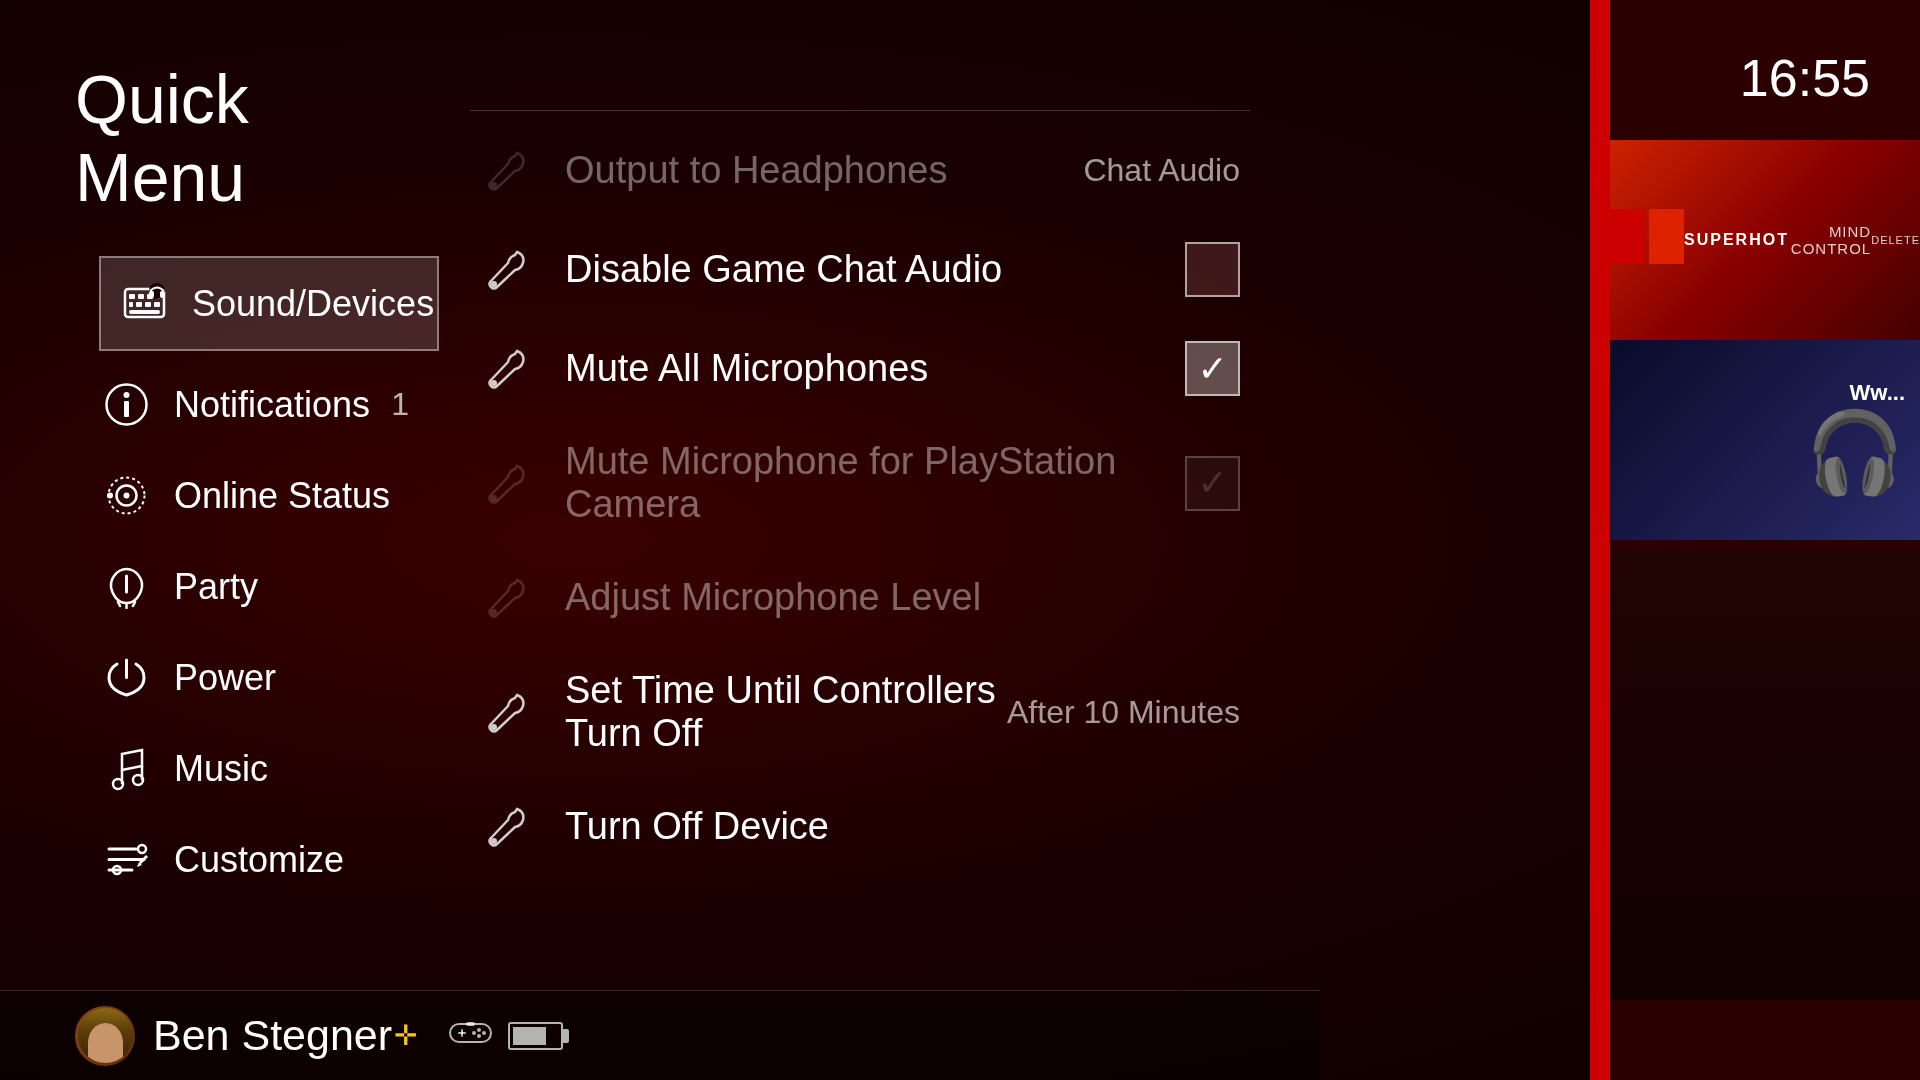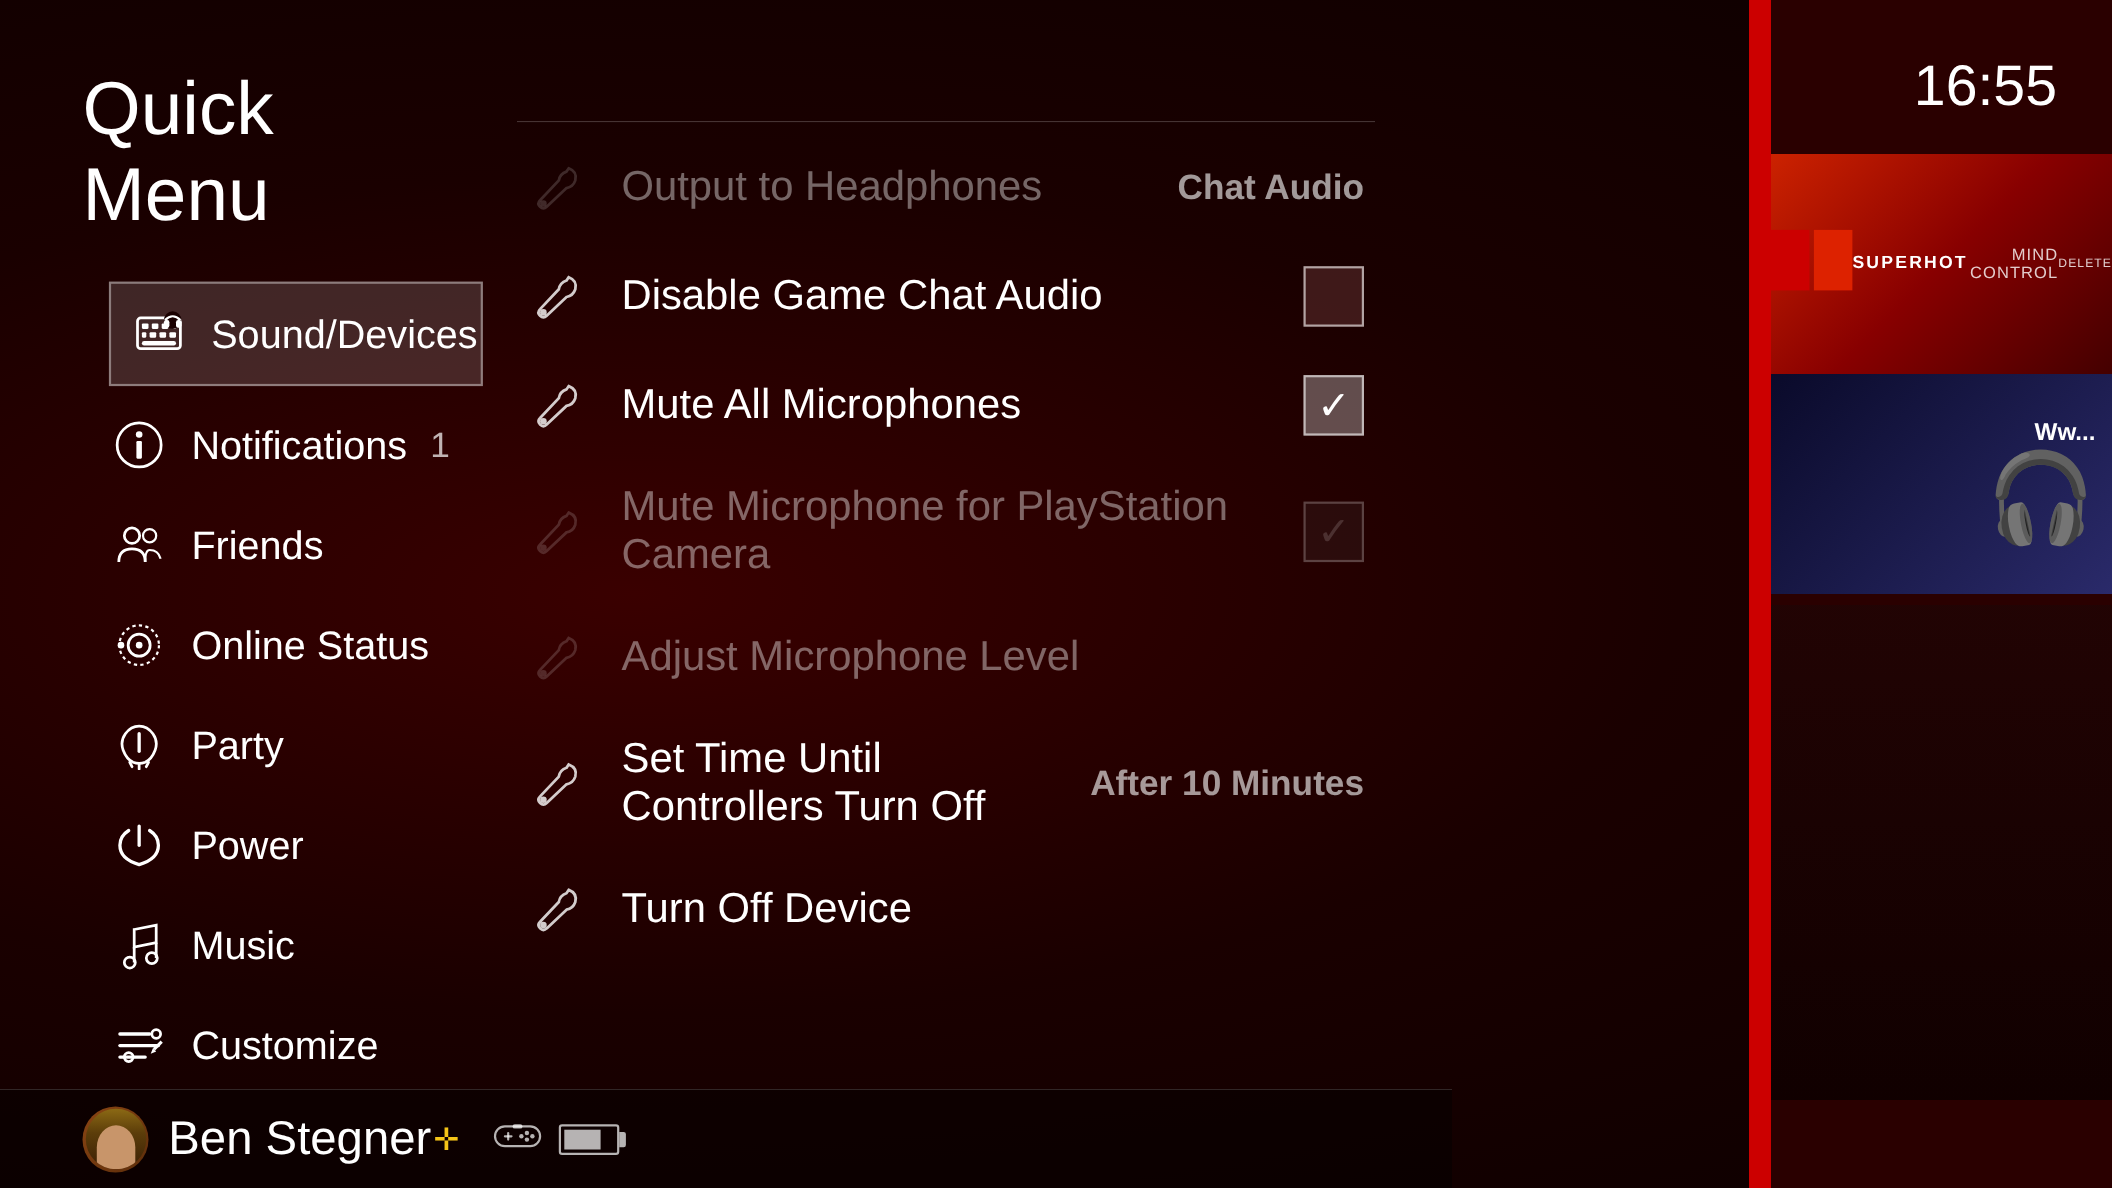--- a/index.html
+++ b/index.html
@@ -215,21 +215,21 @@
       color: rgba(255,255,255,0.4);
     }
 
     .menu-item.dimmed .menu-icon {
       opacity: 0.4;
     }
 
     .menu-item .menu-value {
       color: rgba(255,255,255,0.6);
       font-size: 32px;
-      font-weight: 700;
+      font-weight: 400;
       text-align: right;
     }
 
     .checkbox {
       width: 55px;
       height: 55px;
       border: 2px solid rgba(255,255,255,0.6);
       display: flex;
       align-items: center;
       justify-content: center;
@@ -411,31 +411,20 @@
         <svg viewBox="0 0 45 45" fill="white">
           <circle cx="22.5" cy="22.5" r="20" fill="none" stroke="white" stroke-width="2.5"></circle>
           <circle cx="22.5" cy="13" r="3" fill="white"></circle>
           <rect x="20" y="19" width="5" height="16" rx="1" fill="white"></rect>
         </svg>
       </div>
       <span class="label">Notifications</span>
       <span class="notification-badge">1</span>
     </div>
 
-    <div class="sidebar-item">
-      <div class="icon">
-        <svg viewBox="0 0 45 45" fill="white">
-          <circle cx="16" cy="14" r="7" fill="none" stroke="white" stroke-width="2.5"></circle>
-          <path d="M4 38 Q4 26 16 26 Q28 26 28 38" fill="none" stroke="white" stroke-width="2.5"></path>
-          <circle cx="32" cy="14" r="6" fill="none" stroke="white" stroke-width="2"></circle>
-          <path d="M28 38 Q28 27 32 27 Q40 27 42 35" fill="none" stroke="white" stroke-width="2"></path>
-        </svg>
-      </div>
-      <span class="label">Friends</span>
-    </div>
 
     <div class="sidebar-item">
       <div class="icon">
         <svg viewBox="0 0 45 45" fill="white">
           <circle cx="22.5" cy="22.5" r="10" fill="none" stroke="white" stroke-width="2.5"></circle>
           <circle cx="22.5" cy="22.5" r="3" fill="white"></circle>
           <circle cx="6" cy="22.5" r="3" fill="white"></circle>
           <circle cx="22.5" cy="22.5" r="18" fill="none" stroke="white" stroke-width="2" stroke-dasharray="3,3"></circle>
         </svg>
       </div>

